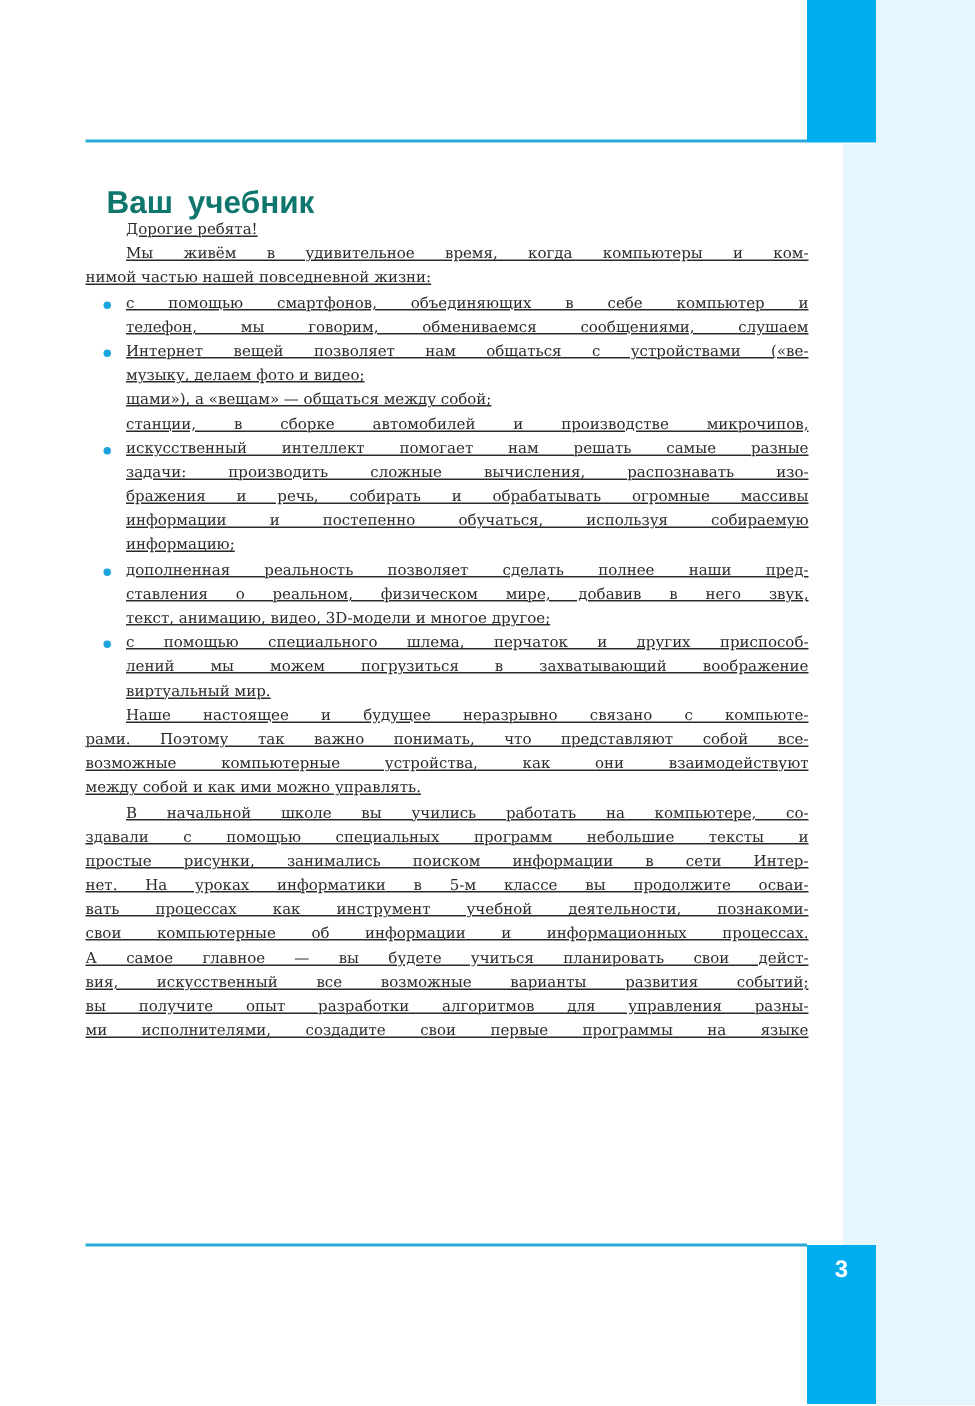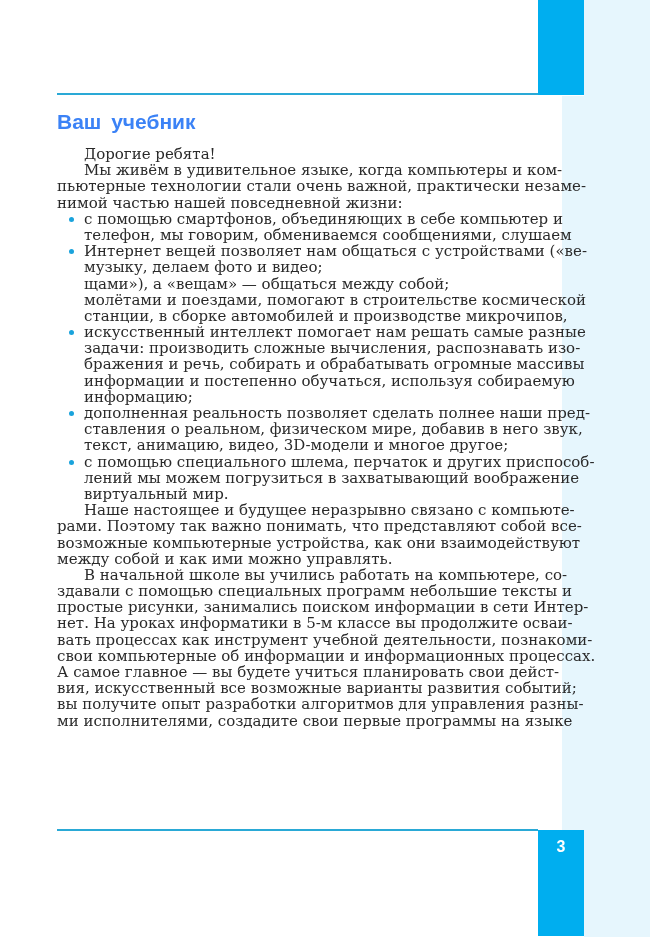--- a/index.html
+++ b/index.html
@@ -4,49 +4,47 @@
 <style>
   html,body{margin:0;padding:0;}
   body{width:650px;height:937px;position:relative;background:#ffffff;overflow:hidden;}
   .right-strip{position:absolute;left:584px;top:0;width:66px;height:937px;background:#e6f6fd;}
   .inner-strip{position:absolute;left:562px;top:96px;width:22px;height:734px;background:#e6f6fd;}
   .top-bar{position:absolute;left:538px;top:0;width:46px;height:95px;background:#00aeef;}
   .top-line{position:absolute;left:57px;top:93px;width:481px;height:2px;background:#2aa9d6;}
   .bottom-line{position:absolute;left:57px;top:829px;width:481px;height:2px;background:#2aa9d6;}
   .bottom-bar{position:absolute;left:538px;top:830px;width:46px;height:106px;background:#00aeef;}
   .page-num{position:absolute;left:538px;top:838px;width:46px;text-align:center;color:#ffffff;font-family:"Liberation Sans",sans-serif;font-weight:bold;font-size:16px;}
-  .title{position:absolute;left:57px;top:110px;margin:0;color:#3b82f6;font-family:"Liberation Sans",sans-serif;font-weight:bold;font-size:21px;word-spacing:4px;}
-  .text{position:absolute;left:57px;top:146px;width:482px;font-family:"DejaVu Serif",serif;font-size:15px;line-height:16.2px;color:#2a2a2a;}
+  .title{position:absolute;left:57px;top:110px;margin:14px;color:#0f766e;font-family:"Liberation Sans",sans-serif;font-weight:bold;font-size:21px;word-spacing:4px;}
+  .text{position:absolute;left:57px;top:146px;width:482px;font-family:"DejaVu Serif",serif;font-size:10px;line-height:16.2px;color:#2a2a2a;text-decoration:underline;}
   .line{display:block;white-space:nowrap;text-align:justify;text-align-last:justify;height:16.2px;}
   .line.last{text-align-last:left;}
   .ind{padding-left:27px;}
   .bul{padding-left:27px;position:relative;}
   .bul .dot{position:absolute;left:12px;top:6px;width:5px;height:5px;border-radius:50%;background:#1aa3dc;}
 </style>
 </head>
 <body>
 
 <div class="right-strip"></div>
 <div class="inner-strip"></div>
 <div class="top-bar"></div>
 <div class="top-line"></div>
 
 <h1 class="title">Ваш учебник</h1>
 
 <div class="text" id="text">
     <span class="line ind last">Дорогие ребята!</span>
-    <span class="line ind ">Мы живём в удивительное языке, когда компьютеры и ком-</span>
-    <span class="line ">пьютерные технологии стали очень важной, практически незаме-</span>
+    <span class="line ind ">Мы живём в удивительное время, когда компьютеры и ком-</span>
     <span class="line last">нимой частью нашей повседневной жизни:</span>
     <span class="line bul "><span class="dot"></span>с помощью смартфонов, объединяющих в себе компьютер и</span>
     <span class="line bul ">телефон, мы говорим, обмениваемся сообщениями, слушаем</span>
     <span class="line bul "><span class="dot"></span>Интернет вещей позволяет нам общаться с устройствами («ве-</span>
     <span class="line bul last">музыку, делаем фото и видео;</span>
     <span class="line bul last">щами»), а «вещам» — общаться между собой;</span>
-    <span class="line bul ">молётами и поездами, помогают в строительстве космической</span>
     <span class="line bul ">станции, в сборке автомобилей и производстве микрочипов,</span>
     <span class="line bul "><span class="dot"></span>искусственный интеллект помогает нам решать самые разные</span>
     <span class="line bul ">задачи: производить сложные вычисления, распознавать изо-</span>
     <span class="line bul ">бражения и речь, собирать и обрабатывать огромные массивы</span>
     <span class="line bul ">информации и постепенно обучаться, используя собираемую</span>
     <span class="line bul last">информацию;</span>
     <span class="line bul "><span class="dot"></span>дополненная реальность позволяет сделать полнее наши пред-</span>
     <span class="line bul ">ставления о реальном, физическом мире, добавив в него звук,</span>
     <span class="line bul last">текст, анимацию, видео, 3D-модели и многое другое;</span>
     <span class="line bul "><span class="dot"></span>с помощью специального шлема, перчаток и других приспособ-</span>

